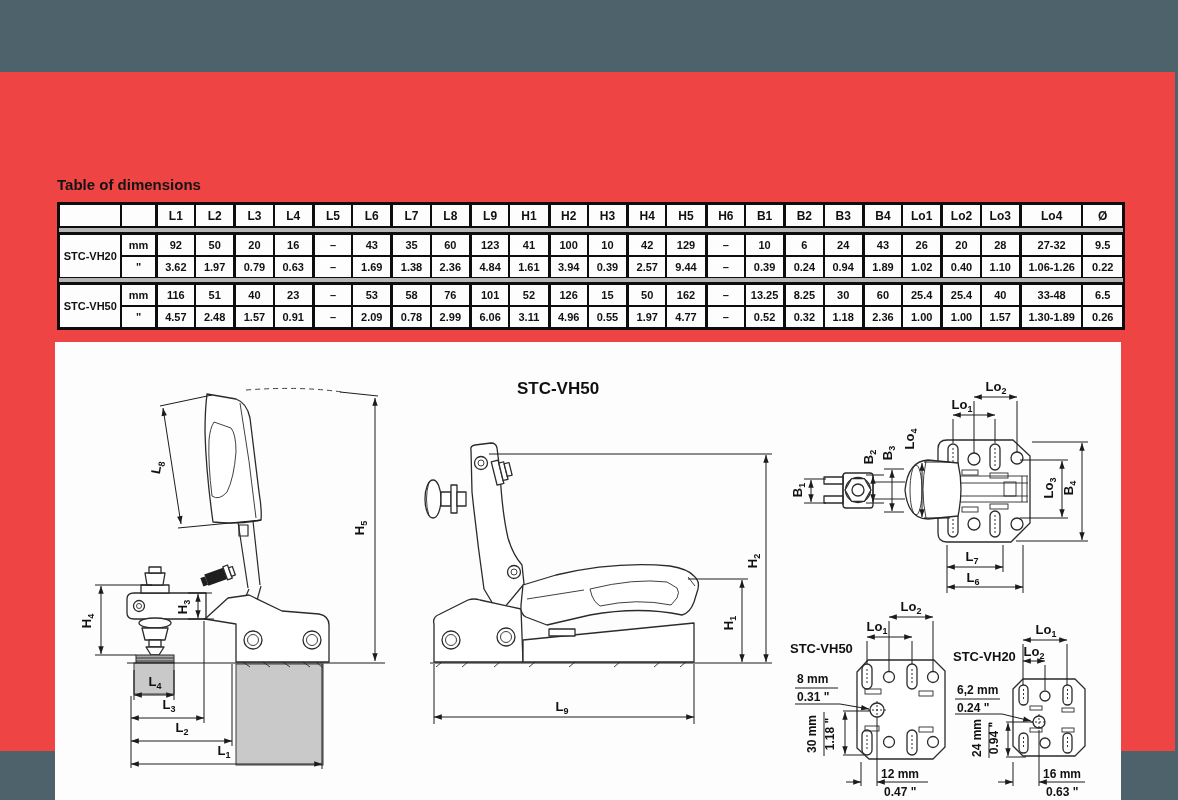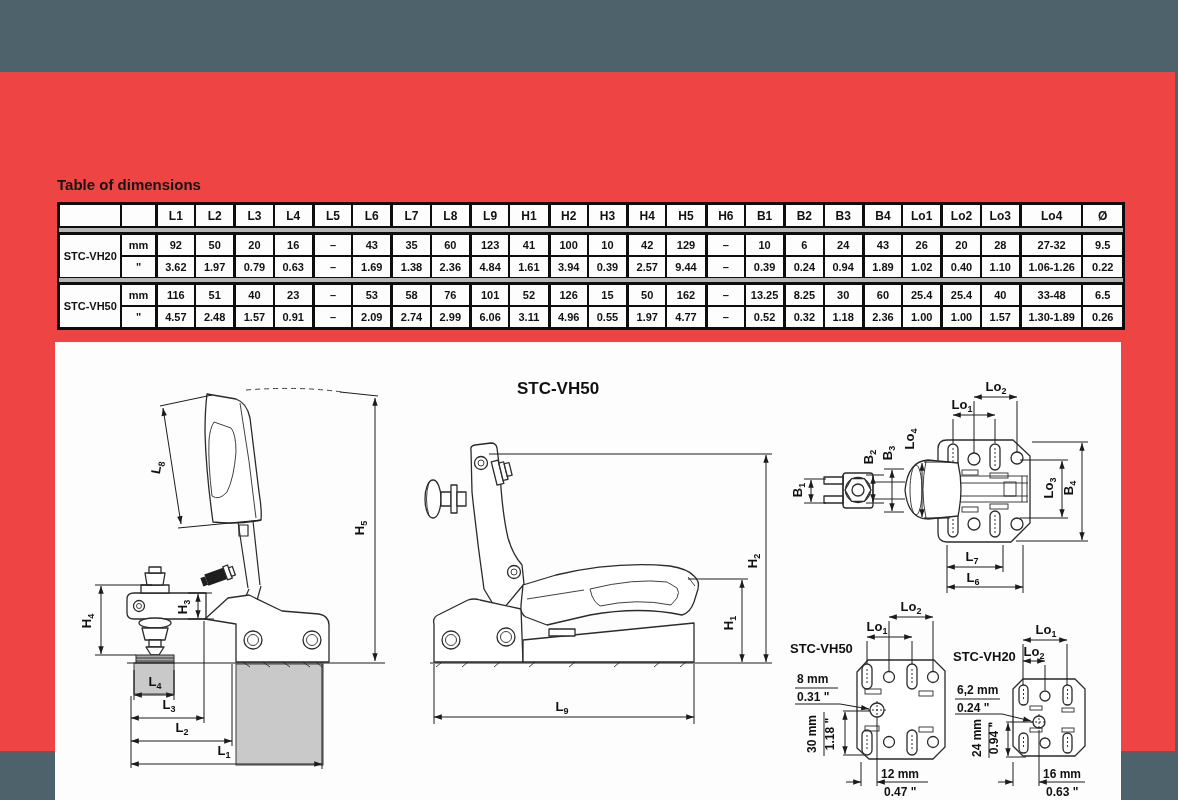--- a/index.html
+++ b/index.html
@@ -169,21 +169,21 @@
             <td class="dc">6.5</td>
           </tr>
           <tr>
             <td class="uc">"</td>
             <td class="dc gL">4.57</td>
             <td class="dc">2.48</td>
             <td class="dc gL">1.57</td>
             <td class="dc">0.91</td>
             <td class="dc gL">–</td>
             <td class="dc">2.09</td>
-            <td class="dc gL">2.74</td>
+            <td class="dc gL">0.78</td>
             <td class="dc">2.99</td>
             <td class="dc gL">6.06</td>
             <td class="dc">3.11</td>
             <td class="dc gL">4.96</td>
             <td class="dc">0.55</td>
             <td class="dc gL">1.97</td>
             <td class="dc">4.77</td>
             <td class="dc gL">–</td>
             <td class="dc">0.52</td>
             <td class="dc gL">0.32</td>

